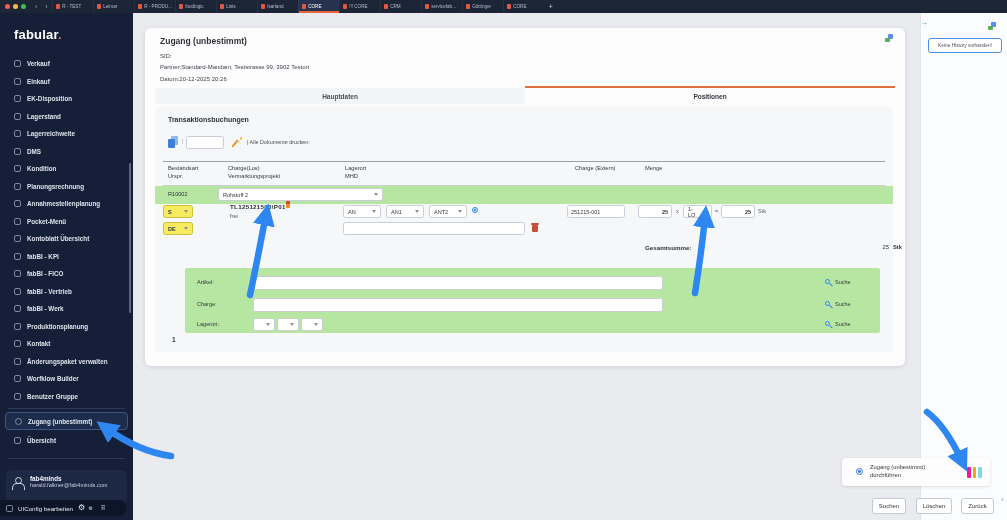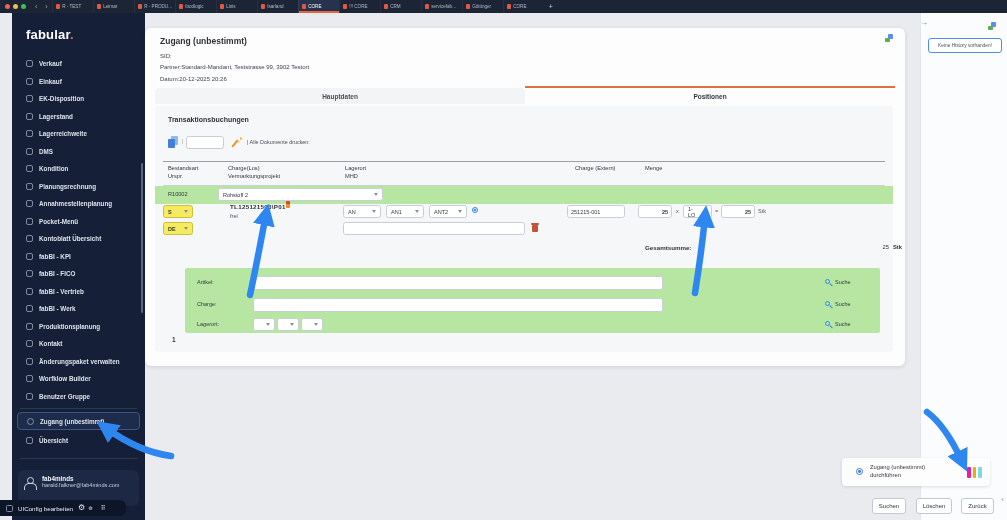--- a/index.html
+++ b/index.html
@@ -11,21 +11,21 @@
 .lights{display:flex;align-items:center;gap:3px;padding:0 5px}
 .light{width:5px;height:5px;border-radius:50%}
 .navchev{color:#7d8699;font-size:7px;line-height:13px;padding:0 4px;font-weight:700}
 .tab{flex:0 0 41px;display:flex;align-items:center;gap:2px;padding:0 3px;border-left:1px solid rgba(255,255,255,.05);overflow:hidden;white-space:nowrap;color:#b4bbc8;font-size:4.6px;position:relative}
 .tab.active{background:#27334e;color:#fff}
 .tab.active .underline{position:absolute;left:0;right:0;bottom:0;height:2px;background:#e8653c}
 .fav{flex:0 0 4.5px;width:4.5px;height:4.5px;border-radius:1px;background:#e2593d}
 .newtab{color:#cfd5de;font-size:7px;line-height:13px;padding:0 5px}
 
 
-.sidebar{position:absolute;left:12px;top:13px;width:133px;height:507px;background:#151f38;color:#e2e7ef}
+.sidebar{position:absolute;left:0;top:13px;width:133px;height:507px;background:#151f38;color:#e2e7ef}
 .logo{position:absolute;left:14px;top:14px;font-size:13px;font-weight:700;color:#fff;letter-spacing:.2px}
 .logo .dot{color:#e0703c}
 .menu{position:absolute;left:0;top:42px;width:133px}
 .side-item{display:flex;align-items:center;gap:6px;height:17.5px;padding:0 0 0 14px;font-size:6.3px;font-weight:600;color:#dde3ec;white-space:nowrap;overflow:hidden}
 .sicon{flex:0 0 7px;width:7px;height:7px;border:1px solid #939db1;border-radius:2px;opacity:.85}
 .sdivider{height:1px;background:#2b3854;margin:3px 8px}
 .active-box{margin:2px 5px;border:1px solid #40557f;background:#1e2c4c;border-radius:4px;height:18px;padding-left:9px}
 .usercard{position:absolute;left:6px;top:457px;width:121px;background:#1d2944;border-radius:6px;padding:5px 6px 16px 6px;display:flex;gap:6px}
 .person{flex:0 0 12px;width:12px;height:13px;position:relative;margin-top:2px}
 .person::before{content:"";position:absolute;left:3px;top:0;width:5px;height:5px;border:1.3px solid #ccd4e2;border-radius:50%}

